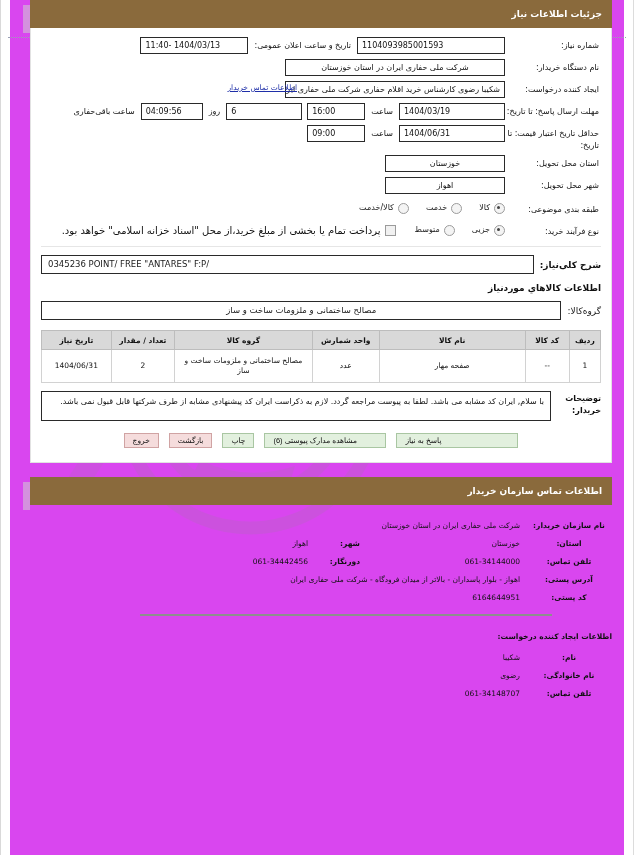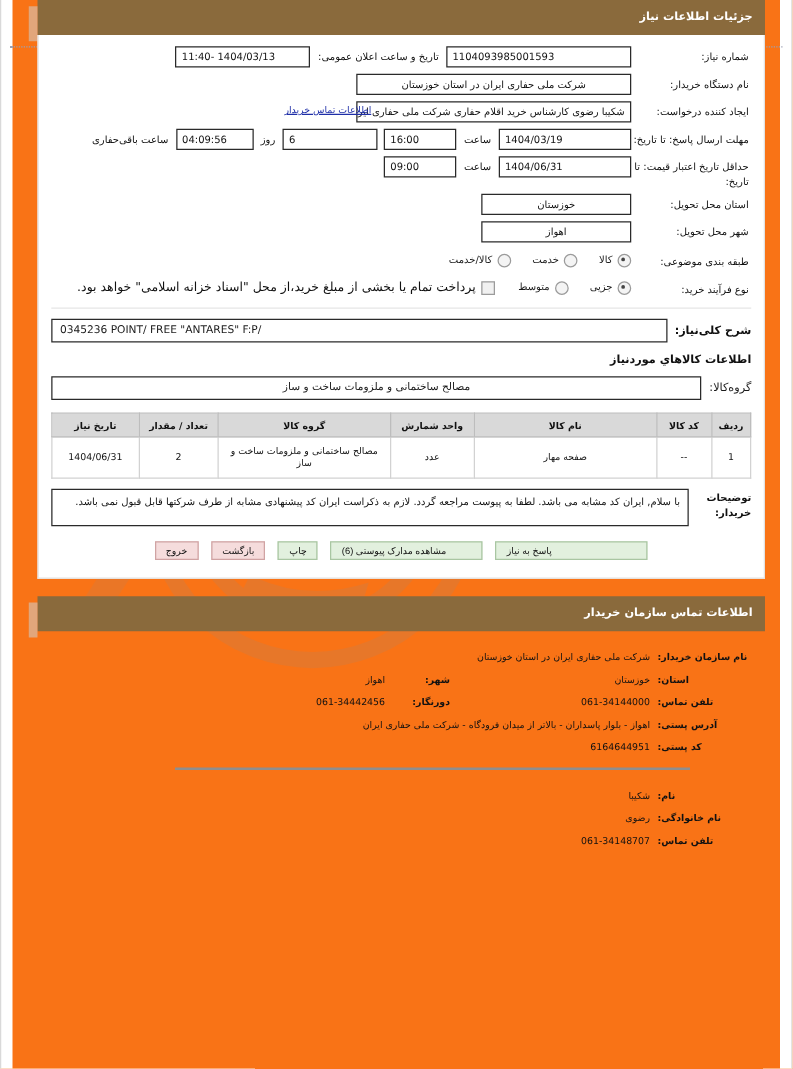--- a/index.html
+++ b/index.html
@@ -16,21 +16,21 @@
     font-family: "DejaVu Sans", "Liberation Sans", sans-serif;
     font-size: 8px;
     color: #1a1a1a;
     direction: rtl;
   }
 
   
   .page {
     position: absolute;
     inset: 0;
-    background: #f97316;
+    background: #d946ef;
   }
   .frame-left {
     position: absolute;
     left: 0; top: 0; bottom: 0;
     width: 9px;
     background: #fff;
     border-left: 1px solid #d9d9d9;
   }
   .frame-right {
     position: absolute;
@@ -377,21 +377,21 @@
     color: #111;
   }
   .c-row {
     display: flex;
     align-items: baseline;
     margin-bottom: 9px;
   }
   .c-lbl {
     width: 92px;
     flex: 0 0 92px;
-    text-align: left;
+    text-align: center;
     font-weight: bold;
     padding-left: 6px;
     box-sizing: border-box;
     white-space: nowrap;
   }
   .c-val {
     width: 160px;
     flex: 0 0 160px;
     text-align: right;
     white-space: nowrap;
@@ -645,20 +645,23 @@
         <div class="c-val wide">اهواز - بلوار پاسداران - بالاتر از میدان فرودگاه - شرکت ملی حفاری ایران</div>
       </div>
 
       <div class="c-row">
         <div class="c-lbl">کد پستی:</div>
         <div class="c-val"><span class="num-ltr">6164644951</span></div>
       </div>
 
       <hr class="thick-rule">
 
+      <div class="sub-head">
+        <span class="sub-head-inner">اطلاعات ایجاد کننده درخواست:</span>
+      </div>
 
       <div class="c-row">
         <div class="c-lbl">نام:</div>
         <div class="c-val">شکیبا</div>
       </div>
 
       <div class="c-row">
         <div class="c-lbl">نام خانوادگی:</div>
         <div class="c-val">رضوی</div>
       </div>

